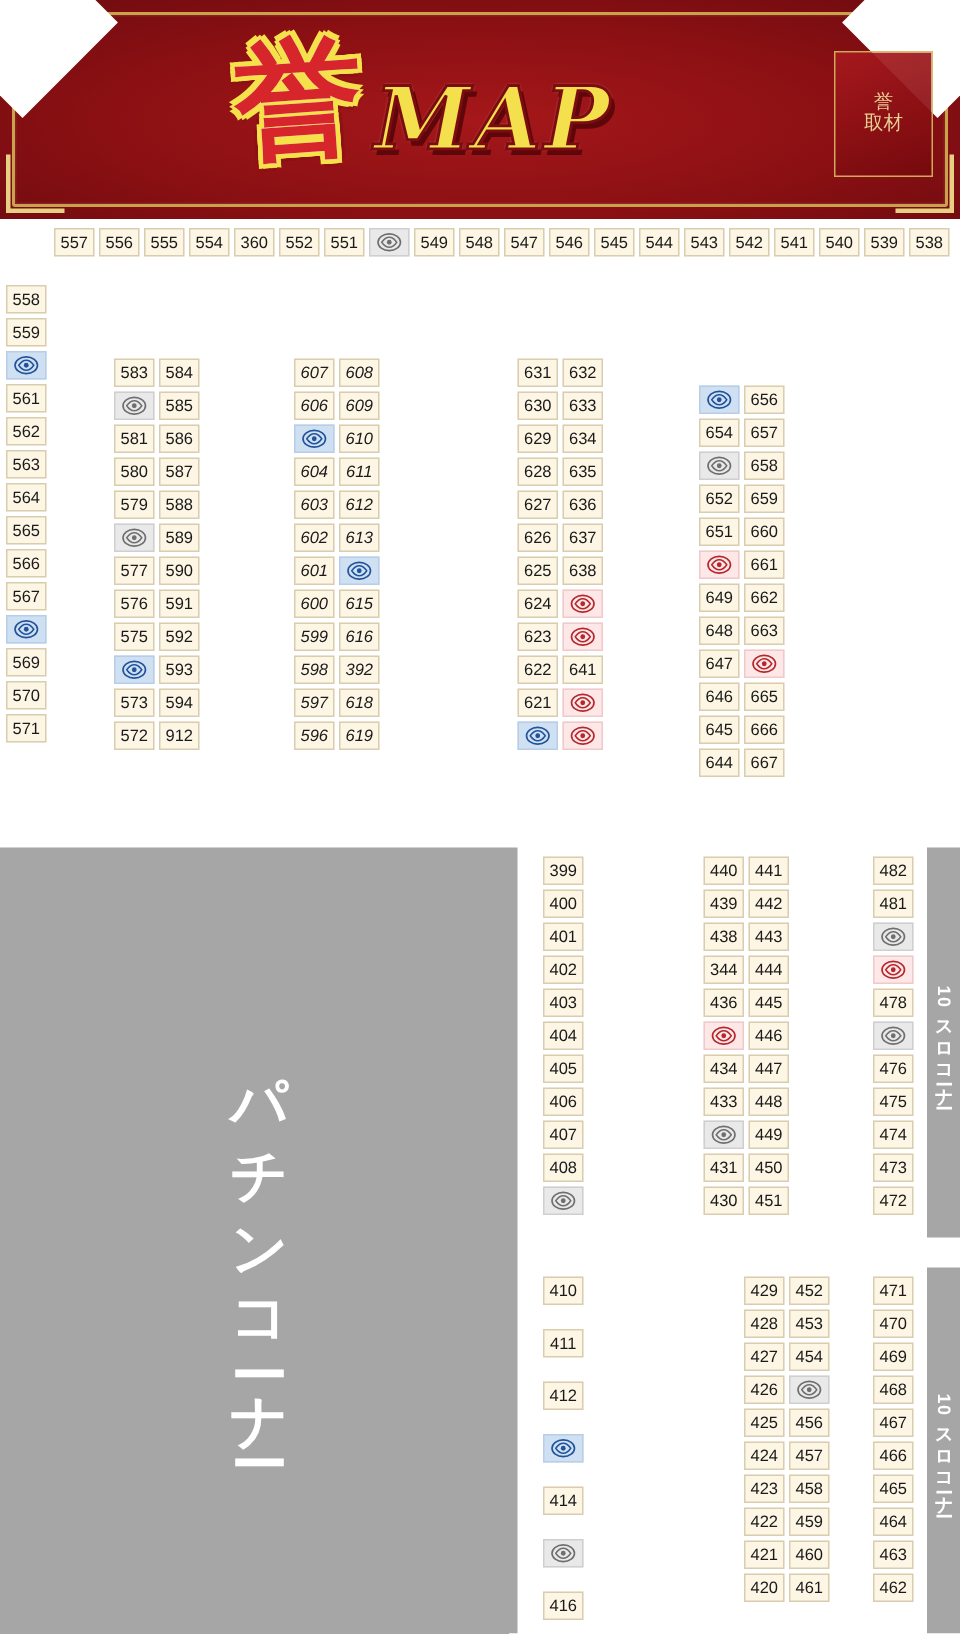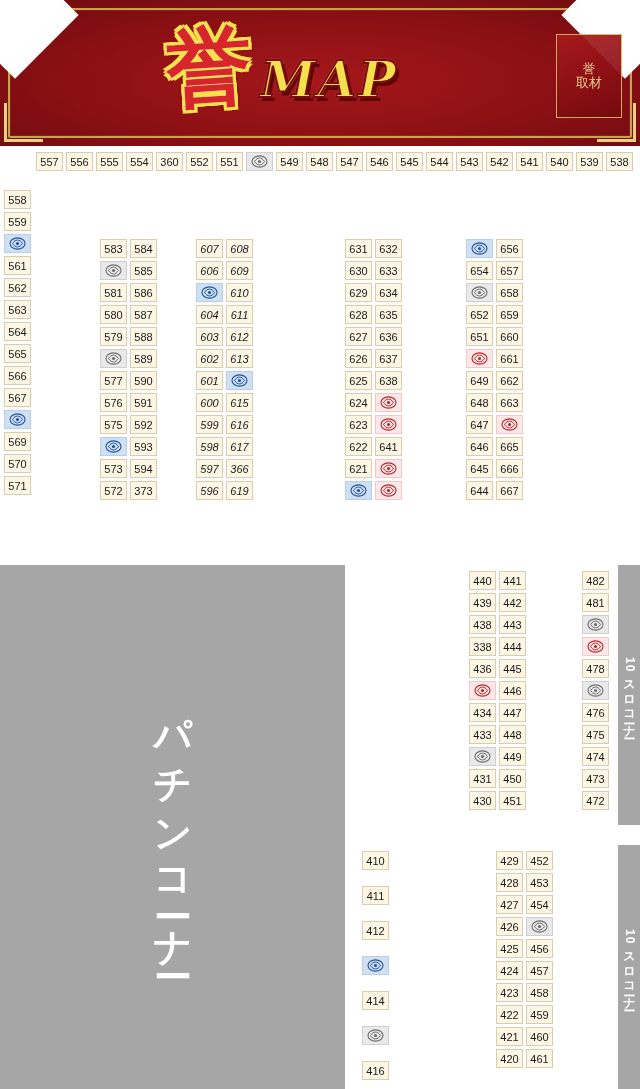--- a/index.html
+++ b/index.html
@@ -56,21 +56,21 @@
     text-shadow:
       0 0 0 #fff,
       -3px 0 0 #f5e14a, 3px 0 0 #f5e14a, 0 -3px 0 #f5e14a, 0 3px 0 #f5e14a,
       -3px -3px 0 #f5e14a, 3px -3px 0 #f5e14a, -3px 3px 0 #f5e14a, 3px 3px 0 #f5e14a,
       -5px 0 0 #8c1014, 5px 0 0 #8c1014, 0 -5px 0 #8c1014, 0 5px 0 #8c1014;
     transform:translate(-42px,-6px) rotate(-4deg);
     position:relative;z-index:3;
   }
   .logo-map{
     font-family:"DejaVu Serif", serif;
-    font-size:50px;font-weight:700;font-style:italic;
+    font-size:58px;font-weight:700;font-style:italic;
     letter-spacing:2px;
     color:#f3e04c;
     -webkit-text-stroke:2px #7c0c10;
     text-shadow:3px 4px 0 #5d070b, 0 0 2px #fff;
     transform:translate(-34px,6px);
     position:relative;z-index:2;
   }
   .banner .seal{
     position:absolute;right:18px;top:34px;
     width:64px;height:82px;
@@ -209,21 +209,21 @@
           <path d="M3.5 6.5c1.6-2.4 3.2-3.4 5-3.4 1.8 0 3.4 1 5 3.4-1.6 2.4-3.2 3.4-5 3.4-1.8 0-3.4-1-5-3.4z" fill="none" stroke="currentColor" stroke-width="1"></path>
           <circle cx="8.5" cy="6.5" r="1.6" fill="currentColor"></circle>
         </svg>
       </div>
       <div class="cell">569</div>
       <div class="cell">570</div>
       <div class="cell">571</div>
     </div>
 
 
-  <div class="grp col" id="block-a" style="left:100px;top:239px;">
+  <div class="grp col" id="block-a" style="left:76px;top:239px;">
       <div class="pair">
         <div class="cell">583</div>
         <div class="cell">584</div>
       </div>
       <div class="pair">
         <div class="cell icon" style="color: rgb(111, 111, 111);">
           <svg width="17" height="13" viewBox="0 0 17 13">
             <ellipse cx="8.5" cy="6.5" rx="7.5" ry="5.6" fill="none" stroke="currentColor" stroke-width="1.1"></ellipse>
             <path d="M3.5 6.5c1.6-2.4 3.2-3.4 5-3.4 1.8 0 3.4 1 5 3.4-1.6 2.4-3.2 3.4-5 3.4-1.8 0-3.4-1-5-3.4z" fill="none" stroke="currentColor" stroke-width="1"></path>
             <circle cx="8.5" cy="6.5" r="1.6" fill="currentColor"></circle>
@@ -274,21 +274,21 @@
           </svg>
         </div>
         <div class="cell">593</div>
       </div>
       <div class="pair">
         <div class="cell">573</div>
         <div class="cell">594</div>
       </div>
       <div class="pair">
         <div class="cell">572</div>
-        <div class="cell">373</div>
+        <div class="cell">912</div>
       </div>
     </div>
   <div class="grp col" id="block-b" style="left:196px;top:239px;font-style:italic;">
       <div class="pair">
         <div class="cell">607</div>
         <div class="cell">608</div>
       </div>
       <div class="pair">
         <div class="cell">606</div>
         <div class="cell">609</div>
@@ -328,25 +328,25 @@
       <div class="pair">
         <div class="cell">600</div>
         <div class="cell">615</div>
       </div>
       <div class="pair">
         <div class="cell">599</div>
         <div class="cell">616</div>
       </div>
       <div class="pair">
         <div class="cell">598</div>
-        <div class="cell">617</div>
+        <div class="cell">392</div>
       </div>
       <div class="pair">
         <div class="cell">597</div>
-        <div class="cell">366</div>
+        <div class="cell">618</div>
       </div>
       <div class="pair">
         <div class="cell">596</div>
         <div class="cell">619</div>
       </div>
     </div>
   <div class="grp col" id="block-c" style="left:321px;top:239px;margin-left:24px;">
       <div class="pair">
         <div class="cell">631</div>
         <div class="cell">632</div>
@@ -419,21 +419,21 @@
         </div>
         <div class="cell icon red" style="color: rgb(181, 39, 44);">
           <svg width="17" height="13" viewBox="0 0 17 13">
             <ellipse cx="8.5" cy="6.5" rx="7.5" ry="5.6" fill="none" stroke="currentColor" stroke-width="1.1"></ellipse>
             <path d="M3.5 6.5c1.6-2.4 3.2-3.4 5-3.4 1.8 0 3.4 1 5 3.4-1.6 2.4-3.2 3.4-5 3.4-1.8 0-3.4-1-5-3.4z" fill="none" stroke="currentColor" stroke-width="1"></path>
             <circle cx="8.5" cy="6.5" r="1.6" fill="currentColor"></circle>
           </svg>
         </div>
       </div>
     </div>
-  <div class="grp col" id="block-d" style="left:466px;top:239px;">
+  <div class="grp col" id="block-d" style="left:466px;top:257px;">
       <div class="pair">
         <div class="cell icon blue" style="color: rgb(33, 83, 155);">
           <svg width="17" height="13" viewBox="0 0 17 13">
             <ellipse cx="8.5" cy="6.5" rx="7.5" ry="5.6" fill="none" stroke="currentColor" stroke-width="1.1"></ellipse>
             <path d="M3.5 6.5c1.6-2.4 3.2-3.4 5-3.4 1.8 0 3.4 1 5 3.4-1.6 2.4-3.2 3.4-5 3.4-1.8 0-3.4-1-5-3.4z" fill="none" stroke="currentColor" stroke-width="1"></path>
             <circle cx="8.5" cy="6.5" r="1.6" fill="currentColor"></circle>
           </svg>
         </div>
         <div class="cell">656</div>
       </div>
@@ -498,20 +498,39 @@
       <div class="pair">
         <div class="cell">644</div>
         <div class="cell">667</div>
       </div>
     </div>
 
   <div class="pachinko">
     <span class="vtext">パチンコーナー</span>
   </div>
 
+  <div class="grp col" id="block-e" style="left:362px;top:571px;">
+      <div class="cell">399</div>
+      <div class="cell">400</div>
+      <div class="cell">401</div>
+      <div class="cell">402</div>
+      <div class="cell">403</div>
+      <div class="cell">404</div>
+      <div class="cell">405</div>
+      <div class="cell">406</div>
+      <div class="cell">407</div>
+      <div class="cell">408</div>
+      <div class="cell icon" style="color: rgb(111, 111, 111);">
+        <svg width="17" height="13" viewBox="0 0 17 13">
+          <ellipse cx="8.5" cy="6.5" rx="7.5" ry="5.6" fill="none" stroke="currentColor" stroke-width="1.1"></ellipse>
+          <path d="M3.5 6.5c1.6-2.4 3.2-3.4 5-3.4 1.8 0 3.4 1 5 3.4-1.6 2.4-3.2 3.4-5 3.4-1.8 0-3.4-1-5-3.4z" fill="none" stroke="currentColor" stroke-width="1"></path>
+          <circle cx="8.5" cy="6.5" r="1.6" fill="currentColor"></circle>
+        </svg>
+      </div>
+    </div>
   <div class="grp col" id="block-f" style="left:362px;top:851px;gap:16px;">
       <div class="cell">410</div>
       <div class="cell">411</div>
       <div class="cell">412</div>
       <div class="cell icon blue" style="color: rgb(33, 83, 155);">
         <svg width="17" height="13" viewBox="0 0 17 13">
           <ellipse cx="8.5" cy="6.5" rx="7.5" ry="5.6" fill="none" stroke="currentColor" stroke-width="1.1"></ellipse>
           <path d="M3.5 6.5c1.6-2.4 3.2-3.4 5-3.4 1.8 0 3.4 1 5 3.4-1.6 2.4-3.2 3.4-5 3.4-1.8 0-3.4-1-5-3.4z" fill="none" stroke="currentColor" stroke-width="1"></path>
           <circle cx="8.5" cy="6.5" r="1.6" fill="currentColor"></circle>
         </svg>
@@ -537,21 +556,21 @@
       </div>
       <div class="pair">
         <div class="cell">439</div>
         <div class="cell">442</div>
       </div>
       <div class="pair">
         <div class="cell">438</div>
         <div class="cell">443</div>
       </div>
       <div class="pair">
-        <div class="cell">338</div>
+        <div class="cell">344</div>
         <div class="cell">444</div>
       </div>
       <div class="pair">
         <div class="cell">436</div>
         <div class="cell">445</div>
       </div>
       <div class="pair">
         <div class="cell icon red" style="color: rgb(181, 39, 44);">
           <svg width="17" height="13" viewBox="0 0 17 13">
             <ellipse cx="8.5" cy="6.5" rx="7.5" ry="5.6" fill="none" stroke="currentColor" stroke-width="1.1"></ellipse>
@@ -661,17 +680,29 @@
           <path d="M3.5 6.5c1.6-2.4 3.2-3.4 5-3.4 1.8 0 3.4 1 5 3.4-1.6 2.4-3.2 3.4-5 3.4-1.8 0-3.4-1-5-3.4z" fill="none" stroke="currentColor" stroke-width="1"></path>
           <circle cx="8.5" cy="6.5" r="1.6" fill="currentColor"></circle>
         </svg>
       </div>
       <div class="cell">476</div>
       <div class="cell">475</div>
       <div class="cell">474</div>
       <div class="cell">473</div>
       <div class="cell">472</div>
     </div>
+  <div class="grp col" id="block-j" style="left:582px;top:851px;">
+      <div class="cell">471</div>
+      <div class="cell">470</div>
+      <div class="cell">469</div>
+      <div class="cell">468</div>
+      <div class="cell">467</div>
+      <div class="cell">466</div>
+      <div class="cell">465</div>
+      <div class="cell">464</div>
+      <div class="cell">463</div>
+      <div class="cell">462</div>
+    </div>
 
   <div class="sidebar-label" style="left:618px;top:565px;height:260px;">10スロコーナー</div>
   <div class="sidebar-label" style="left:618px;top:845px;height:244px;">10スロコーナー</div>
 
 </div>
 
 </body></html>

